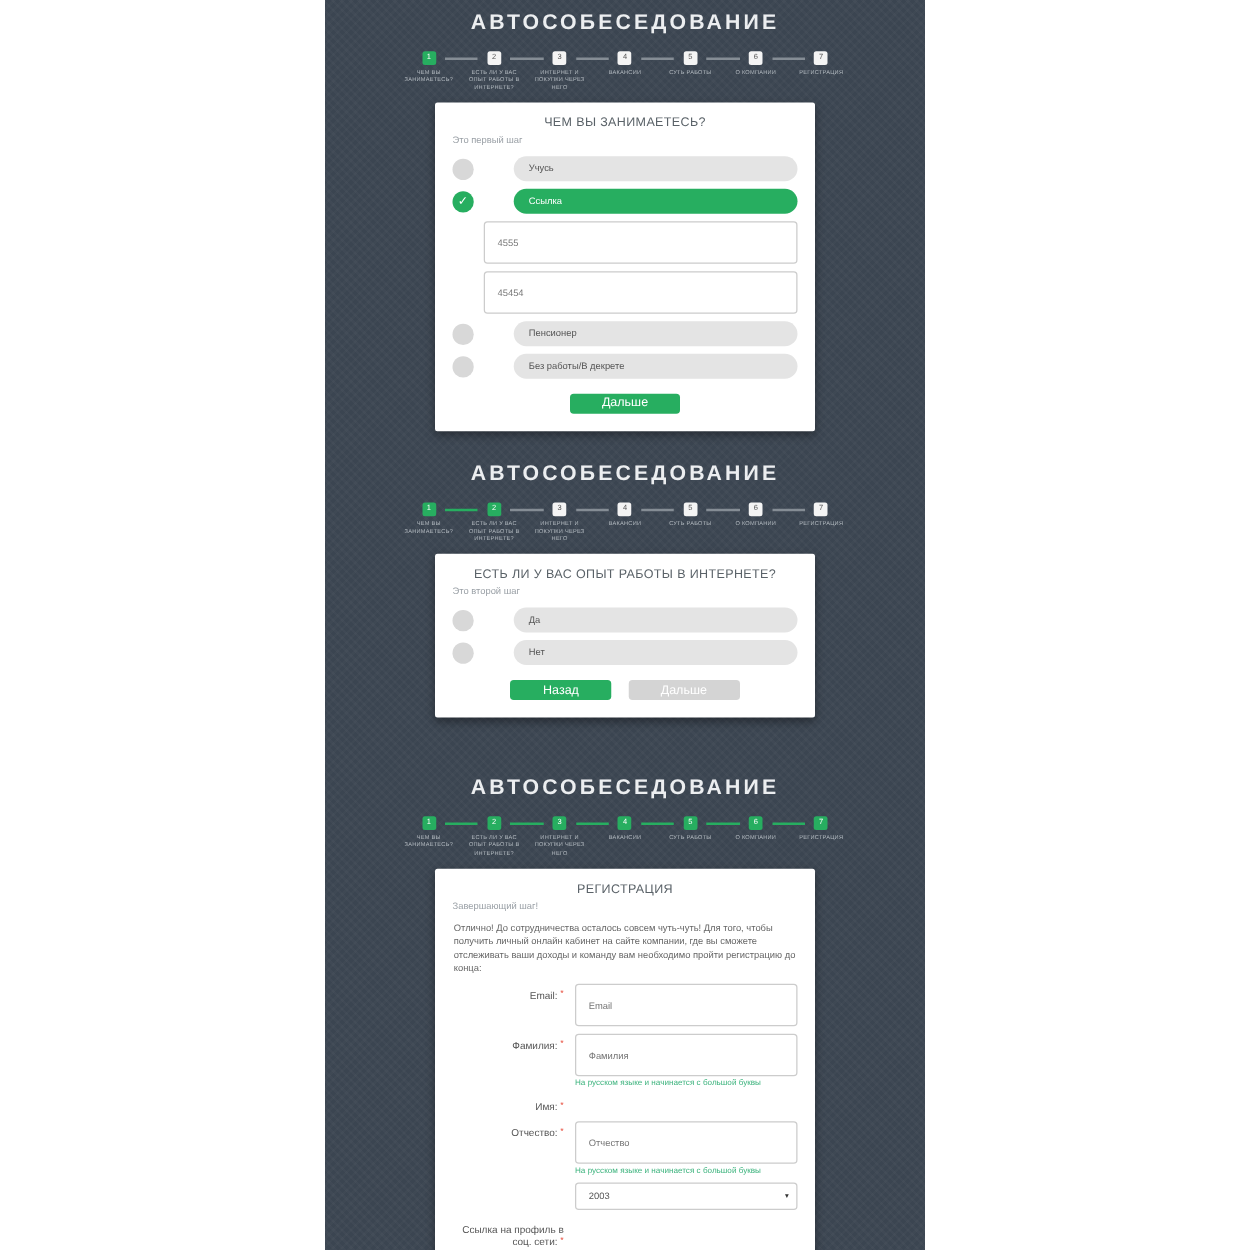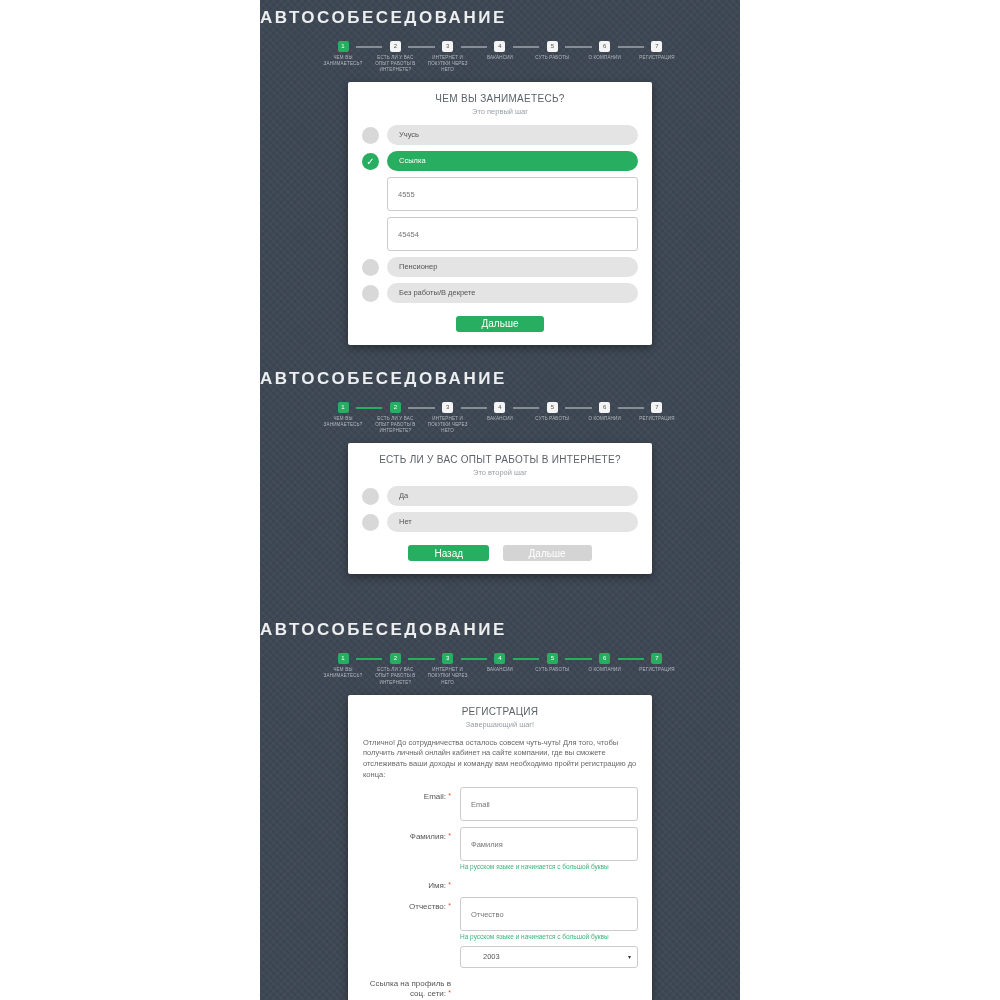--- a/index.html
+++ b/index.html
@@ -4,38 +4,38 @@
 <style>
   html,body{margin:0;padding:0;background:#fff;font-family:"Liberation Sans","DejaVu Sans",sans-serif;}
   .canvas{width:1000px;height:1000px;margin:0 auto;background:#fff;overflow:hidden;}
   .dark-col{
     width:480px;height:1000px;margin:0 auto;overflow:hidden;
     background-color:#3b4551;
     background-image:
       repeating-linear-gradient(45deg, rgba(255,255,255,.022) 0 2px, transparent 2px 5px),
       repeating-linear-gradient(-45deg, rgba(255,255,255,.018) 0 2px, transparent 2px 5px);
   }
-  .wizard-title{margin:8px 0 0;font-size:17px;font-weight:600;
+  .wizard-title{margin:8px 0 0;text-align:center;font-size:17px;font-weight:600;
     letter-spacing:2.5px;color:#eceef0;}
   
   .stepper{width:362px;margin:13px auto 0;display:flex;align-items:flex-start;}
   .step{width:48px;display:flex;flex-direction:column;align-items:center;flex:none;}
   .step .box{width:11px;height:11px;background:#f4f4f4;border-radius:2px;color:#555;
     font-size:6px;line-height:11px;text-align:center;position:relative;z-index:1;}
   .step.done .box{background:#27ae60;color:#fff;}
   .step .lbl{margin-top:3px;font-size:4.5px;line-height:1.35;color:#b3bac0;text-align:center;
     text-transform:uppercase;letter-spacing:.2px;}
   .seg{flex:1;height:2px;background:#858d95;margin:5px -11px 0;}
   .seg.done{background:#27ae60;}
   
   .card{width:304px;margin:9px auto 0;background:#fff;border-radius:2px;
     box-shadow:0 3px 8px rgba(0,0,0,.38);padding:11px 14px 13px;box-sizing:border-box;}
   .card-title{font-size:10px;color:#5a6268;text-align:center;letter-spacing:.3px;}
-  .card-sub{font-size:7.5px;color:#9aa0a6;text-align:center;margin-top:3px;margin-bottom:9px;}
-  .opt-row{display:flex;align-items:center;margin-top:6px;}
+  .card-sub{font-size:7.5px;color:#9aa0a6;text-align:left;margin-top:3px;margin-bottom:9px;}
+  .opt-row{display:flex;align-items:center;margin-top:6px;gap:24px;}
   .radio{width:17px;height:17px;border-radius:50%;background:#d8d8d8;margin-right:8px;flex:none;
     color:transparent;font-size:10px;line-height:17px;text-align:center;}
   .pill{flex:1;height:20px;border-radius:11px;background:#e4e4e4;font-size:7.5px;color:#555;
     line-height:20px;padding:0 12px;}
   .opt-row.selected .radio{background:#27ae60;color:#fff;}
   .opt-row.selected .pill{background:#27ae60;color:#fff;}
   .input-row{margin:6px 0 0 25px;}
   .text-input{display:block;width:100%;box-sizing:border-box;height:20px;border:1px solid #ccc;
     border-radius:3px;font-size:7.5px;color:#777;padding:16px 10px;outline:none;background:#fff;
     font-family:"Liberation Sans","DejaVu Sans",sans-serif;}
@@ -48,21 +48,21 @@
   .btn + .btn{margin-left:9px;}
   
   .reg-intro{font-size:7.5px;color:#666;line-height:1.45;margin:7px 1px 4px;}
   .form-row{display:flex;margin-top:6px;}
   .form-label{width:98px;flex:none;text-align:right;padding-right:9px;font-size:8px;color:#555;
     padding-top:5px;box-sizing:border-box;line-height:1.25;}
   .req{color:#e74c3c;font-size:7px;vertical-align:top;}
   .form-field{flex:1;min-width:0;}
   .hint{font-size:6.5px;color:#3cb37d;margin-top:2px;}
   .select-box{position:relative;height:20px;border:1px solid #ccc;border-radius:3px;
-    font-size:7.5px;color:#555;line-height:20px;padding:0 22px;cursor:pointer;background:#fff;}
+    font-size:7.5px;color:#555;line-height:20px;padding:0 10px;cursor:pointer;background:#fff;}
   .select-box .caret{position:absolute;right:6px;top:0;font-size:6px;color:#333;line-height:20px;}
   .section-2{margin-top:24px;}
   .section-3{margin-top:46px;}
 </style>
 </head>
 <body>
 
 <div class="canvas">
 <div class="dark-col">
 

